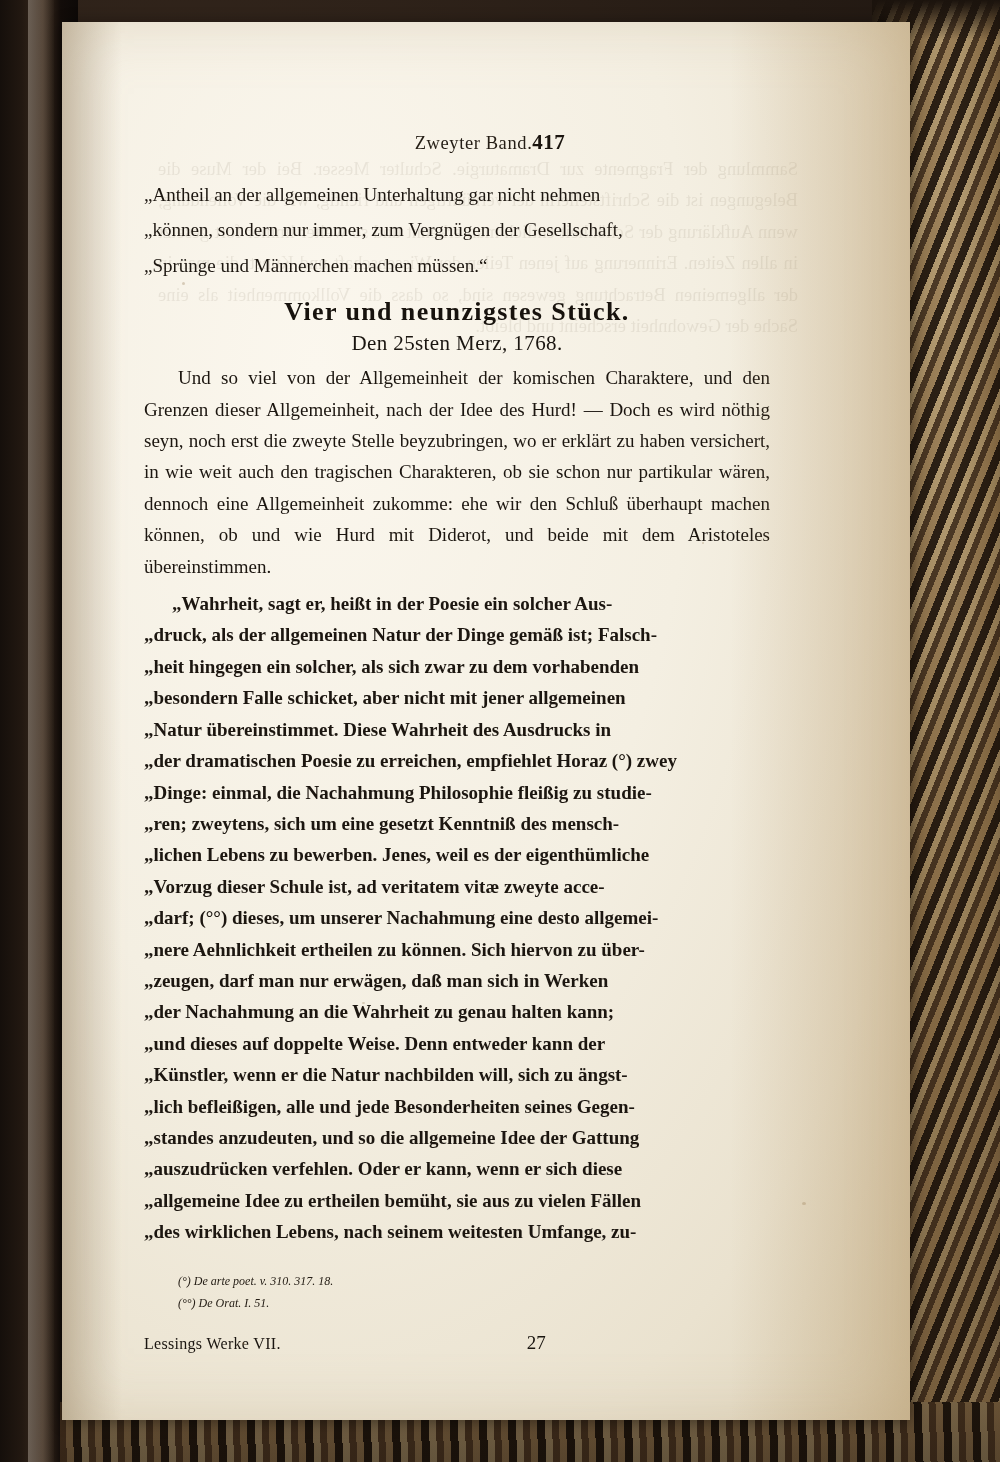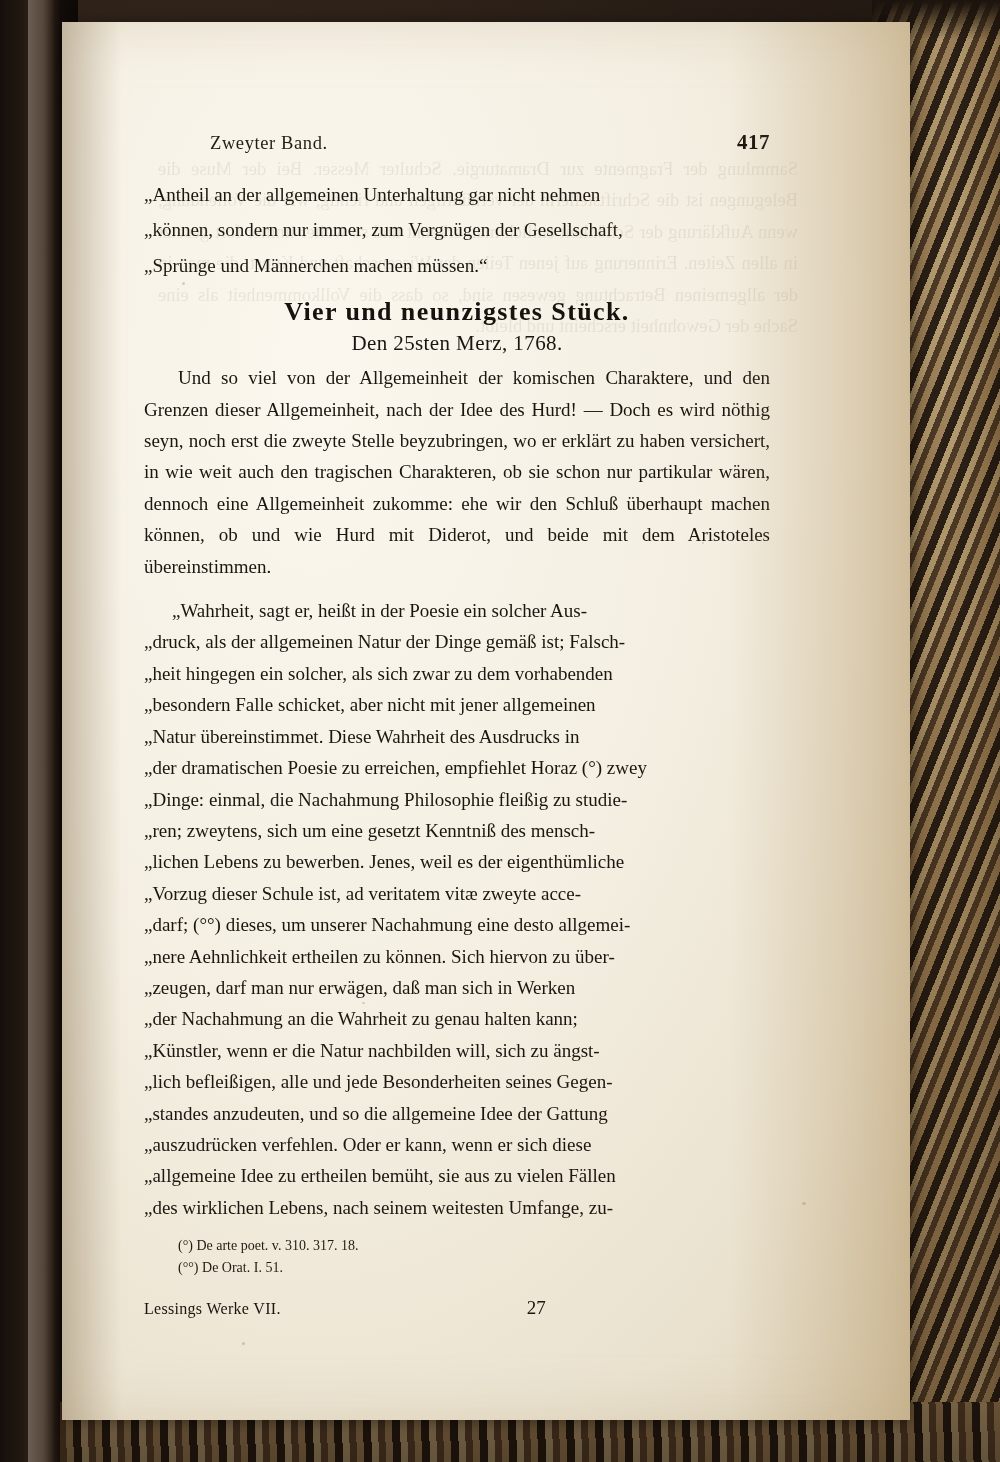--- a/index.html
+++ b/index.html
@@ -111,21 +111,21 @@
     position: absolute;
     left: 82px;
     top: 108px;
     width: 626px;
     color: #1a1510;
   }
 
   .running-head {
     display: flex;
     align-items: baseline;
-    justify-content: space-between;
+    justify-content: center;
     margin-bottom: 24px;
     padding-left: 66px;
   }
   .rh-title {
     font-size: 18.5px;
     letter-spacing: .6px;
     color: #241d15;
   }
   .rh-page {
     font-size: 21px;
@@ -154,26 +154,27 @@
   .section-date {
     text-align: center;
     font-size: 21px;
     margin: 0 0 6px;
     letter-spacing: .4px;
   }
 
   .para.indent { text-indent: 34px; }
 
   .footnotes {
-    margin-top: 12px;
+    margin-top: 22px;
     font-family: "Liberation Serif", serif;
-    font-size: 14px;
+    font-size: 12px;
     line-height: 22px;
     padding-left: 34px;
     color: #221b13;
+    font-style: italic;
   }
 
   .colophon {
     display: flex;
     align-items: baseline;
     margin-top: 18px;
   }
   .colophon-left {
     font-size: 16px;
     letter-spacing: .3px;
@@ -235,35 +236,36 @@
 
       <p class="para quoted">„Antheil an der allgemeinen Unterhaltung gar nicht nehmen</p>
       <p class="para quoted">„können, sondern nur immer, zum Vergnügen der Gesellschaft,</p>
       <p class="para quoted">„Sprünge und Männerchen machen müssen.“</p>
 
       <h2 class="section-title">Vier und neunzigstes Stück.</h2>
       <p class="section-date">Den 25sten Merz, 1768.</p>
 
       <p class="para indent">Und so viel von der Allgemeinheit der komischen Charaktere, und den Grenzen dieser Allgemeinheit, nach der Idee des Hurd! — Doch es wird nöthig seyn, noch erst die zweyte Stelle beyzubringen, wo er erklärt zu haben versichert, in wie weit auch den tragischen Charakteren, ob sie schon nur partikular wären, dennoch eine Allgemeinheit zukomme: ehe wir den Schluß überhaupt machen können, ob und wie Hurd mit Diderot, und beide mit dem Aristoteles übereinstimmen.</p>
 
-      <div style="margin-top:13px;">
+      <div style="margin-top:6px;font-weight:bold;">
         <p class="para" style="text-indent:28px">„Wahrheit, sagt er, heißt in der Poesie ein solcher Aus-</p>
         <p class="para">„druck, als der allgemeinen Natur der Dinge gemäß ist; Falsch-</p>
         <p class="para">„heit hingegen ein solcher, als sich zwar zu dem vorhabenden</p>
         <p class="para">„besondern Falle schicket, aber nicht mit jener allgemeinen</p>
         <p class="para">„Natur übereinstimmet. Diese Wahrheit des Ausdrucks in</p>
         <p class="para">„der dramatischen Poesie zu erreichen, empfiehlet Horaz (°) zwey</p>
         <p class="para">„Dinge: einmal, die Nachahmung Philosophie fleißig zu studie-</p>
         <p class="para">„ren; zweytens, sich um eine gesetzt Kenntniß des mensch-</p>
         <p class="para">„lichen Lebens zu bewerben. Jenes, weil es der eigenthümliche</p>
         <p class="para">„Vorzug dieser Schule ist, ad veritatem vitæ zweyte acce-</p>
         <p class="para">„darf; (°°) dieses, um unserer Nachahmung eine desto allgemei-</p>
         <p class="para">„nere Aehnlichkeit ertheilen zu können. Sich hiervon zu über-</p>
         <p class="para">„zeugen, darf man nur erwägen, daß man sich in Werken</p>
         <p class="para">„der Nachahmung an die Wahrheit zu genau halten kann;</p>
+        <p class="para">„und dieses auf doppelte Weise. Denn entweder kann der</p>
         <p class="para">„Künstler, wenn er die Natur nachbilden will, sich zu ängst-</p>
         <p class="para">„lich befleißigen, alle und jede Besonderheiten seines Gegen-</p>
         <p class="para">„standes anzudeuten, und so die allgemeine Idee der Gattung</p>
         <p class="para">„auszudrücken verfehlen. Oder er kann, wenn er sich diese</p>
         <p class="para">„allgemeine Idee zu ertheilen bemüht, sie aus zu vielen Fällen</p>
         <p class="para">„des wirklichen Lebens, nach seinem weitesten Umfange, zu-</p>
       </div>
 
       <div class="footnotes">
         <div>(°) De arte poet. v. 310. 317. 18.</div>

